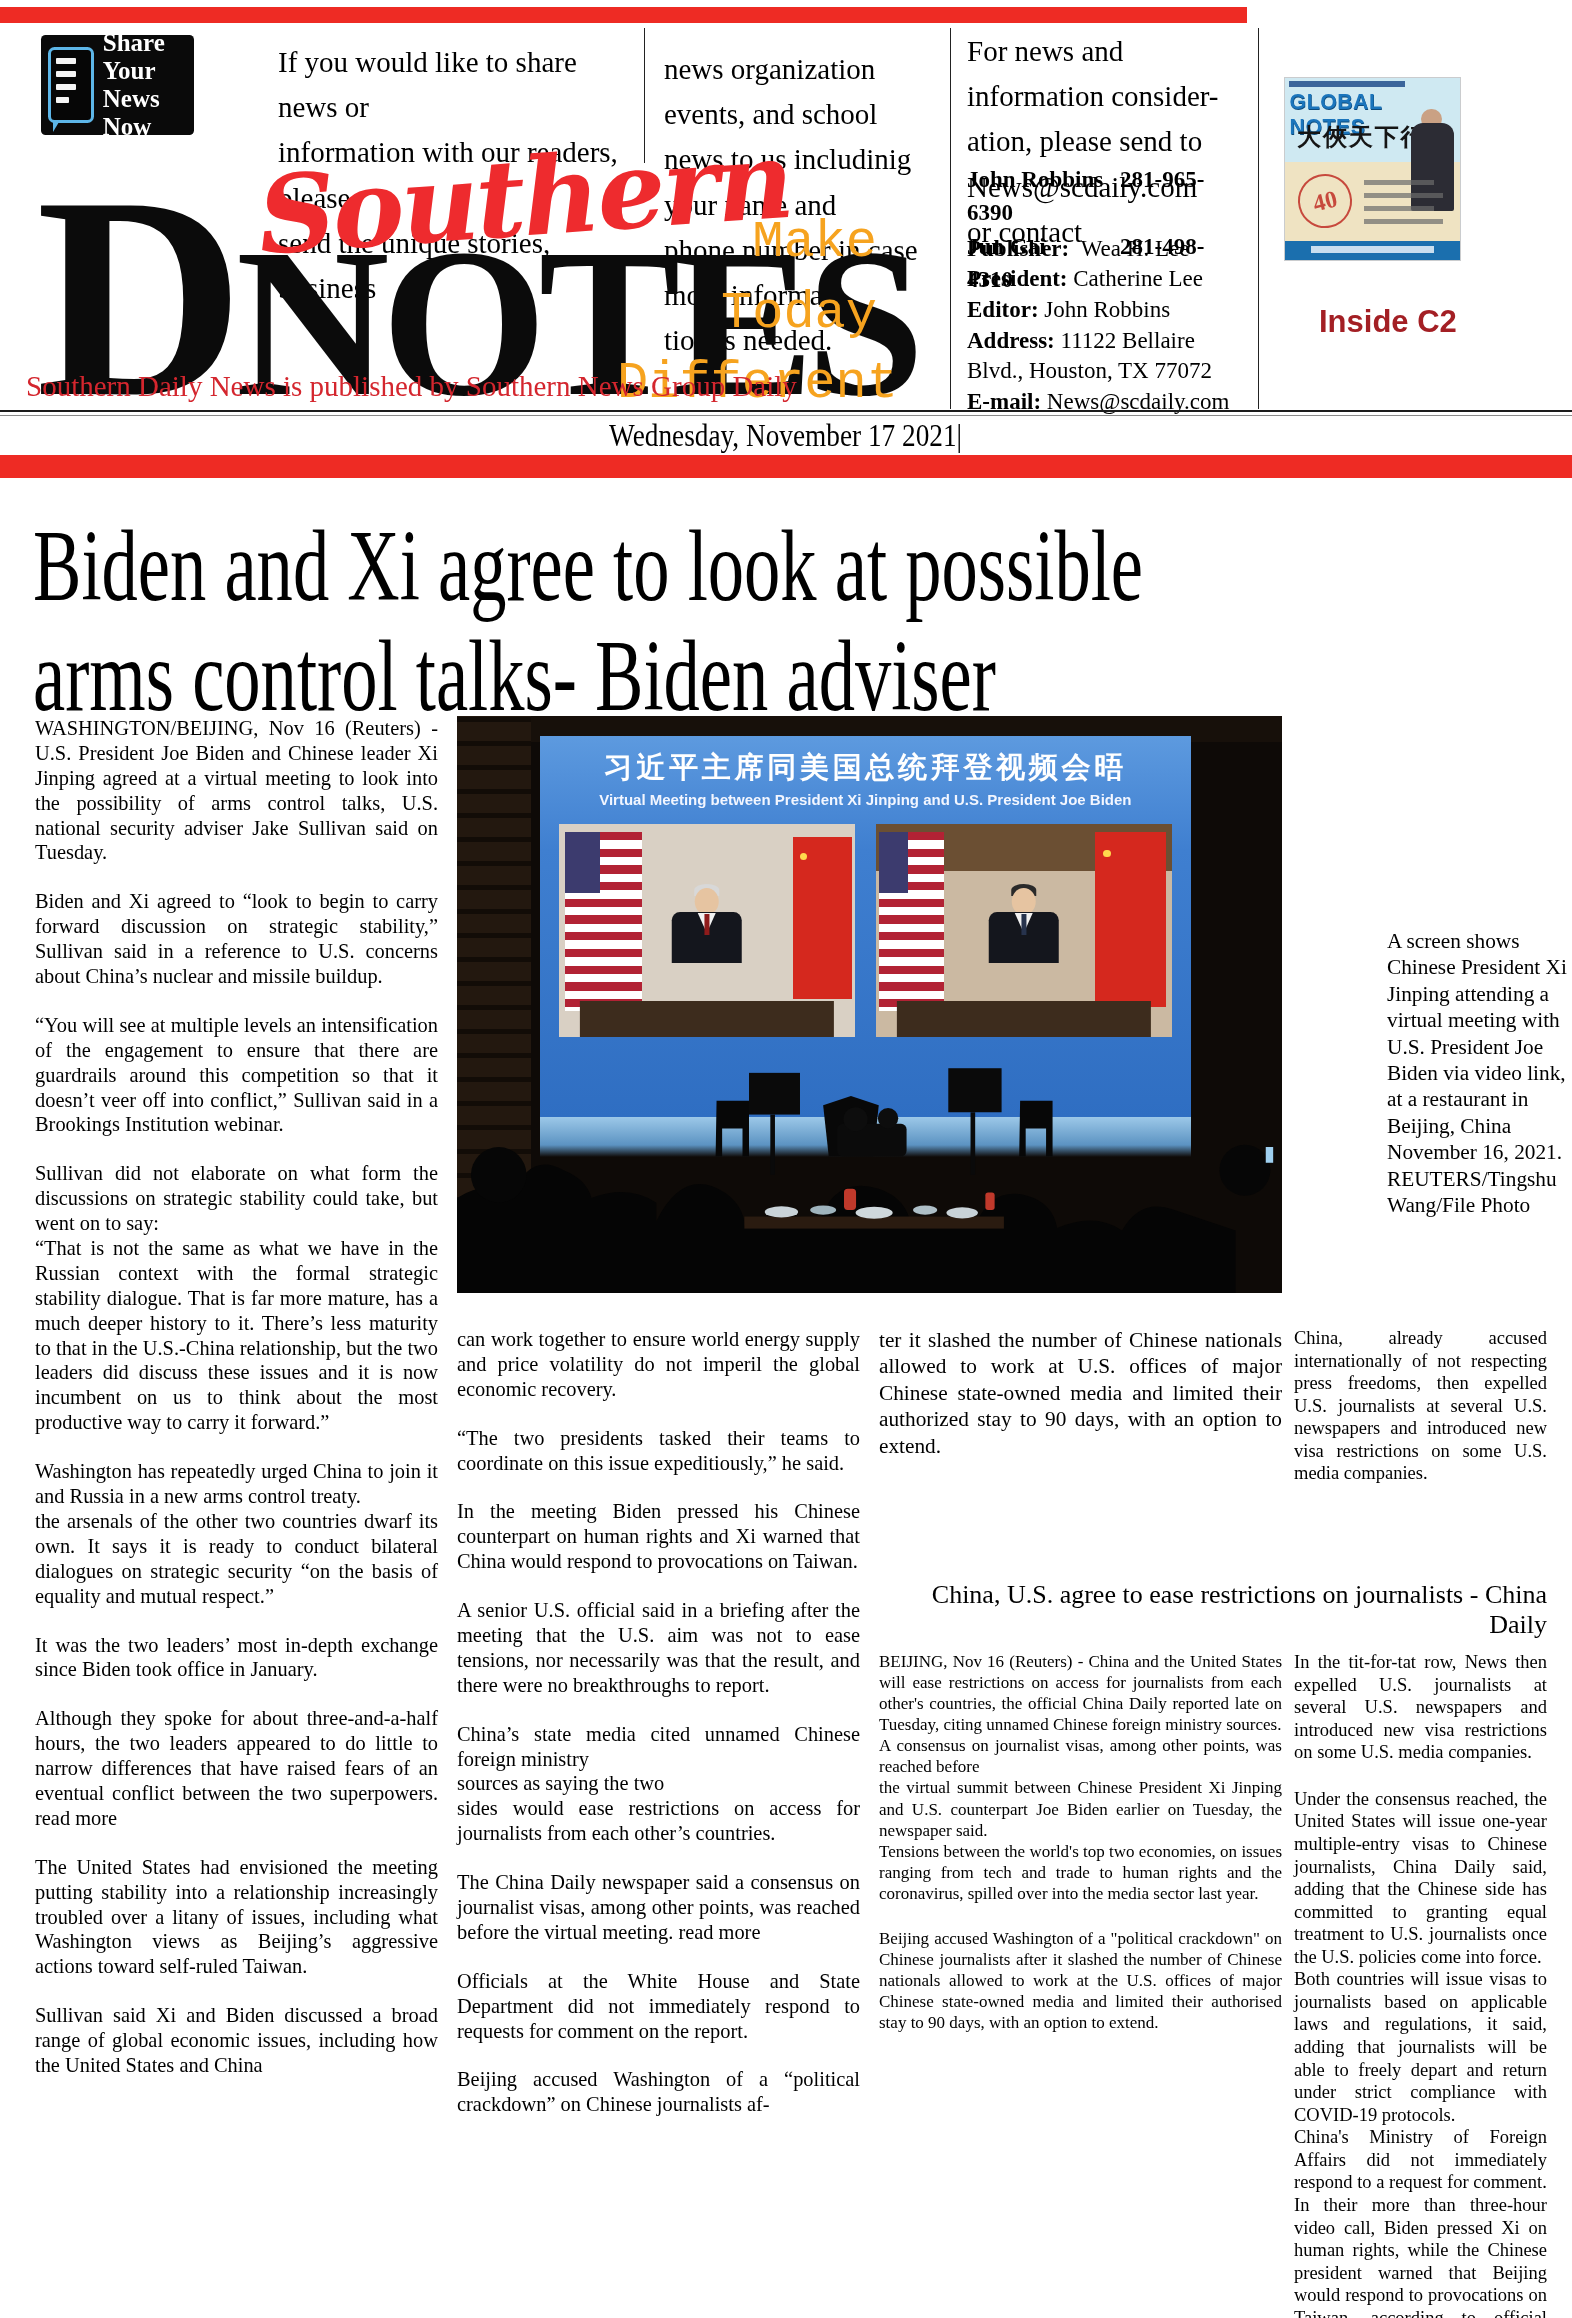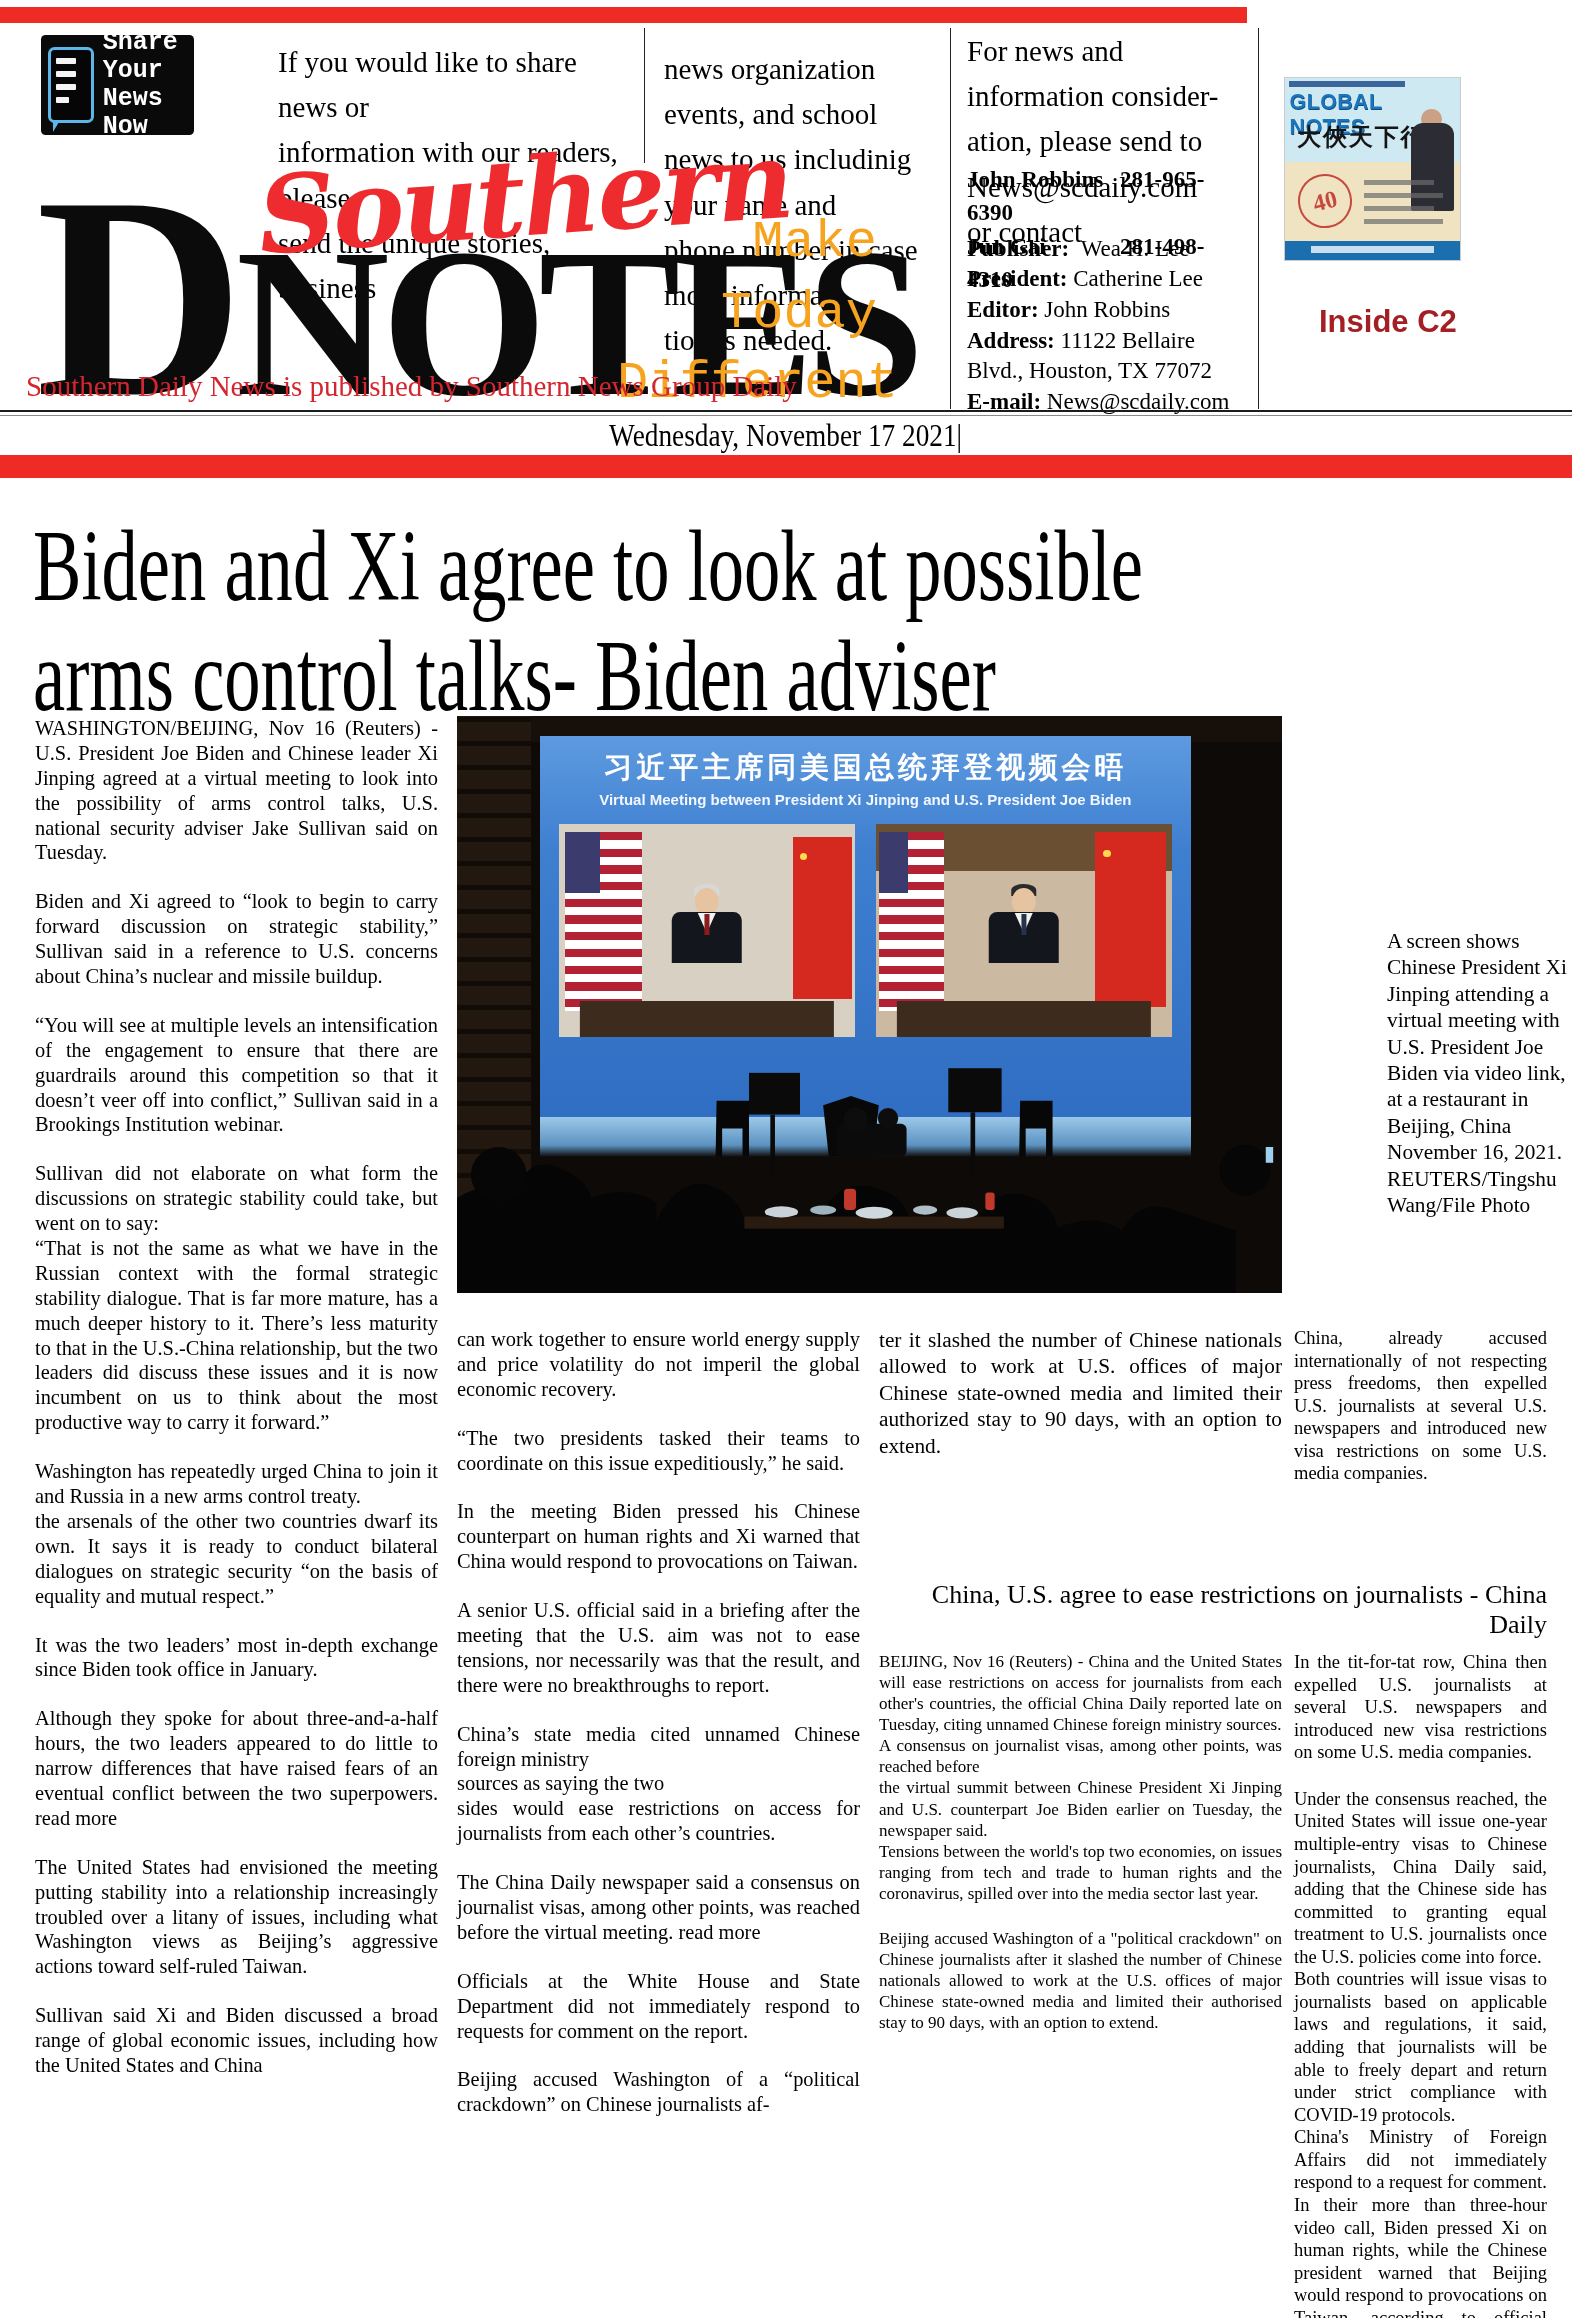--- a/index.html
+++ b/index.html
@@ -13,21 +13,21 @@
       display:flex;align-items:center;padding:4.6px 6.5px;box-sizing:border-box;}
   .bubble{position:relative;width:40px;height:70px;border:3.7px solid #5db6e8;border-radius:6.5px;
       background:#060606;flex:none;}
   .bubble .bar{position:absolute;left:5.6px;height:5.6px;background:#f5f5f5;border-radius:0.9px;}
   .bubble .b1{top:8.3px;width:20.4px;}
   .bubble .b2{top:21.3px;width:20.4px;}
   .bubble .b3{top:34px;width:20.4px;}
   .bubble .b4{top:47px;width:13px;}
   .bubble .tail{position:absolute;left:2.8px;bottom:-12px;width:0;height:0;
       border-left:6.5px solid #5db6e8;border-bottom:10.2px solid transparent;}
-  .share-text{color:#fff;font-family:Liberation Mono, monospace;font-weight:bold;
+  .share-text{color:#fff;font-family:Liberation Serif, serif;font-weight:bold;
       font-size:25px;line-height:1.12;margin-left:9.3px;white-space:pre-line;}
   .hcol{font-size:29px;line-height:1.56;white-space:pre-line;}
   .vline{width:1.4px;background:#222;}
   .contact-bold{font-weight:bold;font-size:23px;line-height:1.45;}
   .contact-bold .nm{display:inline-block;min-width:153px;}
   .pubblock{font-size:23px;line-height:1.32;}
   .pubblock b{font-weight:bold;}
   .inside-c2{color:#a31f24;font-family:"Liberation Sans",sans-serif;font-weight:bold;font-size:31px;}
 
   
@@ -310,21 +310,21 @@
       <p class="para">BEIJING, Nov 16 (Reuters) - China and the United States will ease restrictions on access for journalists from each other's countries, the official China Daily reported late on Tuesday, citing unnamed Chinese foreign ministry sources.
 A consensus on journalist visas, among other points, was reached before
 the virtual summit between Chinese President Xi Jinping and U.S. counterpart Joe Biden earlier on Tuesday, the newspaper said.
 Tensions between the world's top two economies, on issues ranging from tech and trade to human rights and the coronavirus, spilled over into the media sector last year.</p>
       <p class="para">Beijing accused Washington of a "political crackdown" on Chinese journalists after it slashed the number of Chinese nationals allowed to work at the U.S. offices of major Chinese state-owned media and limited their authorised stay to 90 days, with an option to extend.</p>
     </div>
   <div class="abs bodycol col4a">
       <p class="para">China, already accused internationally of not respecting press freedoms, then expelled U.S. journalists at several U.S. newspapers and introduced new visa restrictions on some U.S. media companies.</p>
     </div>
   <div class="abs bodycol col4b">
-      <p class="para">In the tit-for-tat row, China then expelled U.S. journalists at several U.S. newspapers and introduced new visa restrictions on some U.S. media companies.</p>
+      <p class="para">In the tit-for-tat row, News then expelled U.S. journalists at several U.S. newspapers and introduced new visa restrictions on some U.S. media companies.</p>
       <p class="para">Under the consensus reached, the United States will issue one-year multiple-entry visas to Chinese journalists, China Daily said, adding that the Chinese side has committed to granting equal treatment to U.S. journalists once the U.S. policies come into force.
 Both countries will issue visas to journalists based on applicable laws and regulations, it said, adding that journalists will be able to freely depart and return under strict compliance with COVID-19 protocols.
 China's Ministry of Foreign Affairs did not immediately respond to a request for comment.
 In their more than three-hour video call, Biden pressed Xi on human rights, while the Chinese president warned that Beijing would respond to provocations on Taiwan, according to official accounts of the exchange.</p>
     </div>
 
 </div>
 
 
 </body></html>

